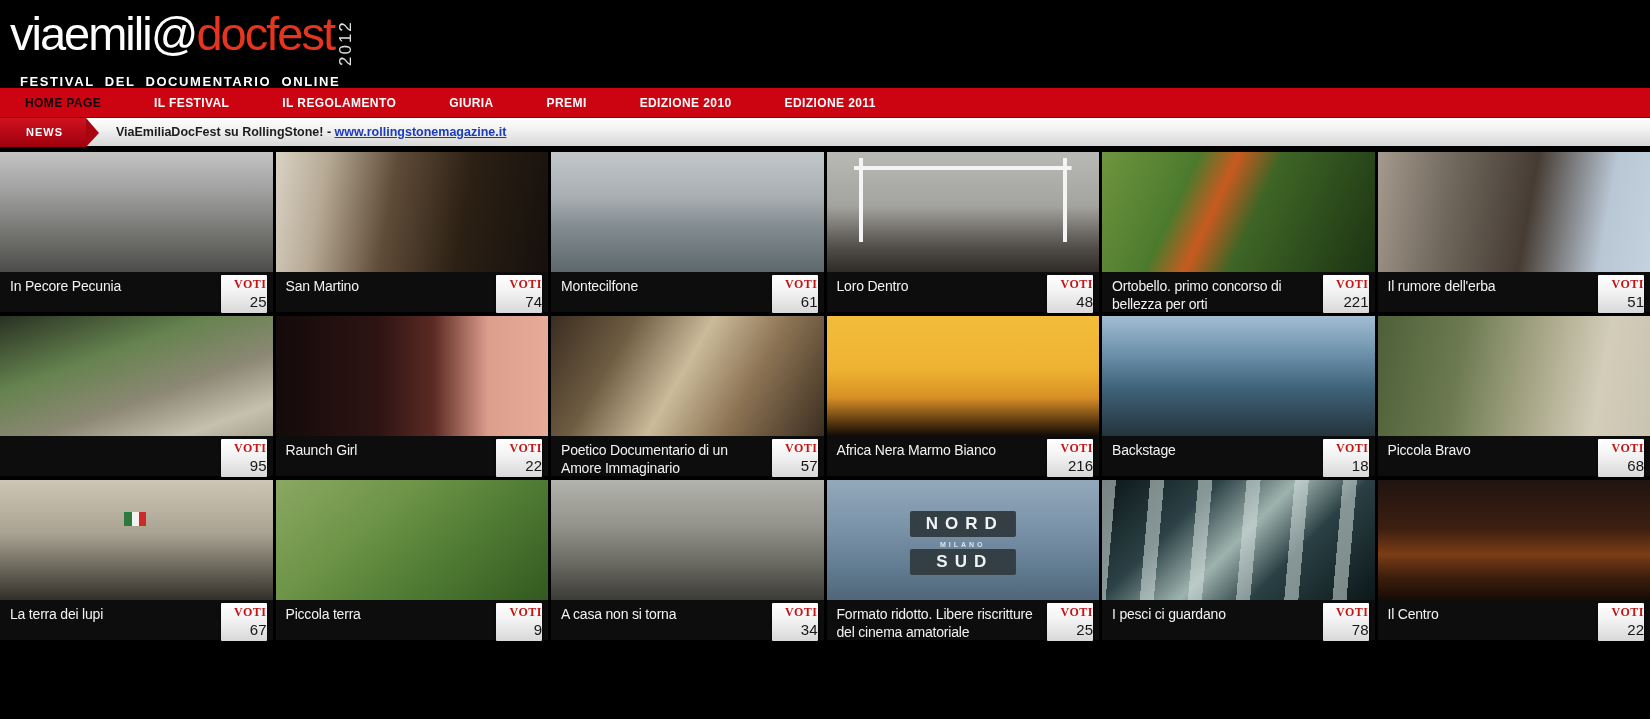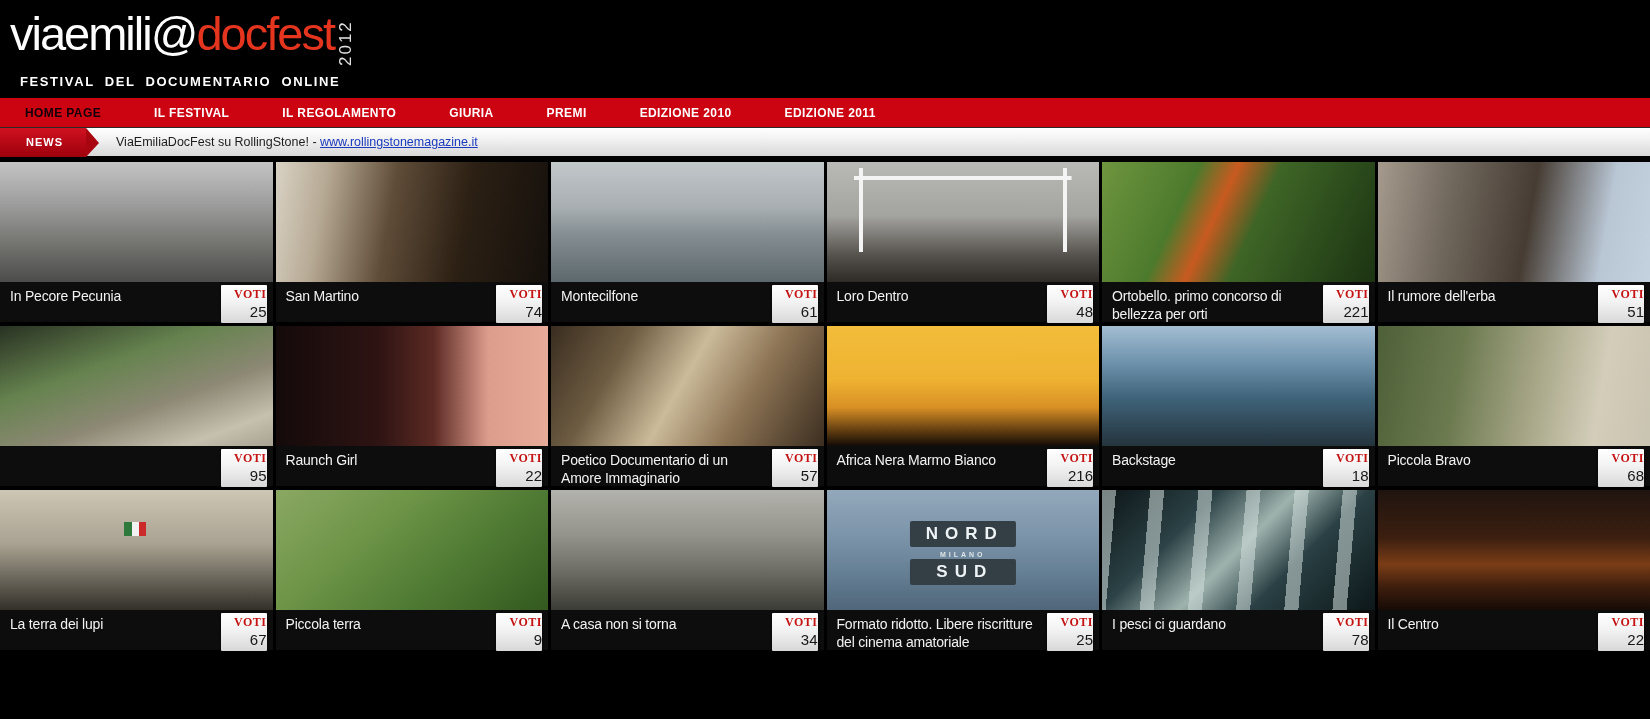--- a/index.html
+++ b/index.html
@@ -3,21 +3,21 @@
 <meta charset="utf-8">
 <style>
   * { margin:0; padding:0; box-sizing:border-box; }
   html,body { background:#000; }
   body {
     width:1650px; height:719px; overflow:hidden; position:relative;
     font-family:"Liberation Sans", sans-serif;
   }
 
   
-  .site-header { height:98px; background:#000; padding:10px 0 0 10px; position:relative; }
+  .site-header { height:88px; background:#000; padding:10px 0 0 10px; position:relative; }
   .logo-line { display:flex; align-items:flex-start; line-height:1; }
   .logo-main { font-size:47px; letter-spacing:-2px; font-weight:normal; }
   .logo-white { color:#fdfdfd; }
   .logo-red { color:#e5351f; }
   .logo-year {
     display:inline-block; writing-mode:vertical-rl; transform:rotate(180deg);
     font-size:17px; color:#e0e0e0; letter-spacing:2px; margin:4px 0 0 3px; height:52px;
   }
   .tagline { color:#ffffff; font-size:13px; font-weight:bold; letter-spacing:1.6px; word-spacing:5px; margin:8px 0 0 10px; }
 
@@ -38,21 +38,21 @@
   .news-ribbon {
     position:relative; height:29px; width:86px; background:linear-gradient(180deg,#d01120,#9d000c);
     display:flex; align-items:center; padding-left:26px;
     color:#fff; font-size:11px; font-weight:bold; letter-spacing:1px;
   }
   .news-ribbon::after {
     content:""; position:absolute; right:-13px; top:0;
     border-top:15px solid transparent; border-bottom:14px solid transparent;
     border-left:13px solid #a80510;
   }
-  .news-text { margin-left:30px; font-size:12.5px; color:#1c1c1c; }
+  .news-text { margin-left:30px; font-size:12.5px; color:#1c1c1c;font-weight:bold; }
   .news-link { color:#1b3bbe; text-decoration:underline; cursor:pointer; }
 
   
   .video-grid {
     margin-top:6px; display:grid; grid-template-columns:repeat(6,1fr);
     gap:4px 3px; background:#000;
   }
   .card { background:#0d0d0d; }
   .thumb { height:120px; cursor:pointer; position:relative; overflow:hidden; }
   .caption { position:relative; height:40px; padding:5px 56px 0 10px; background:#0d0d0d; }

